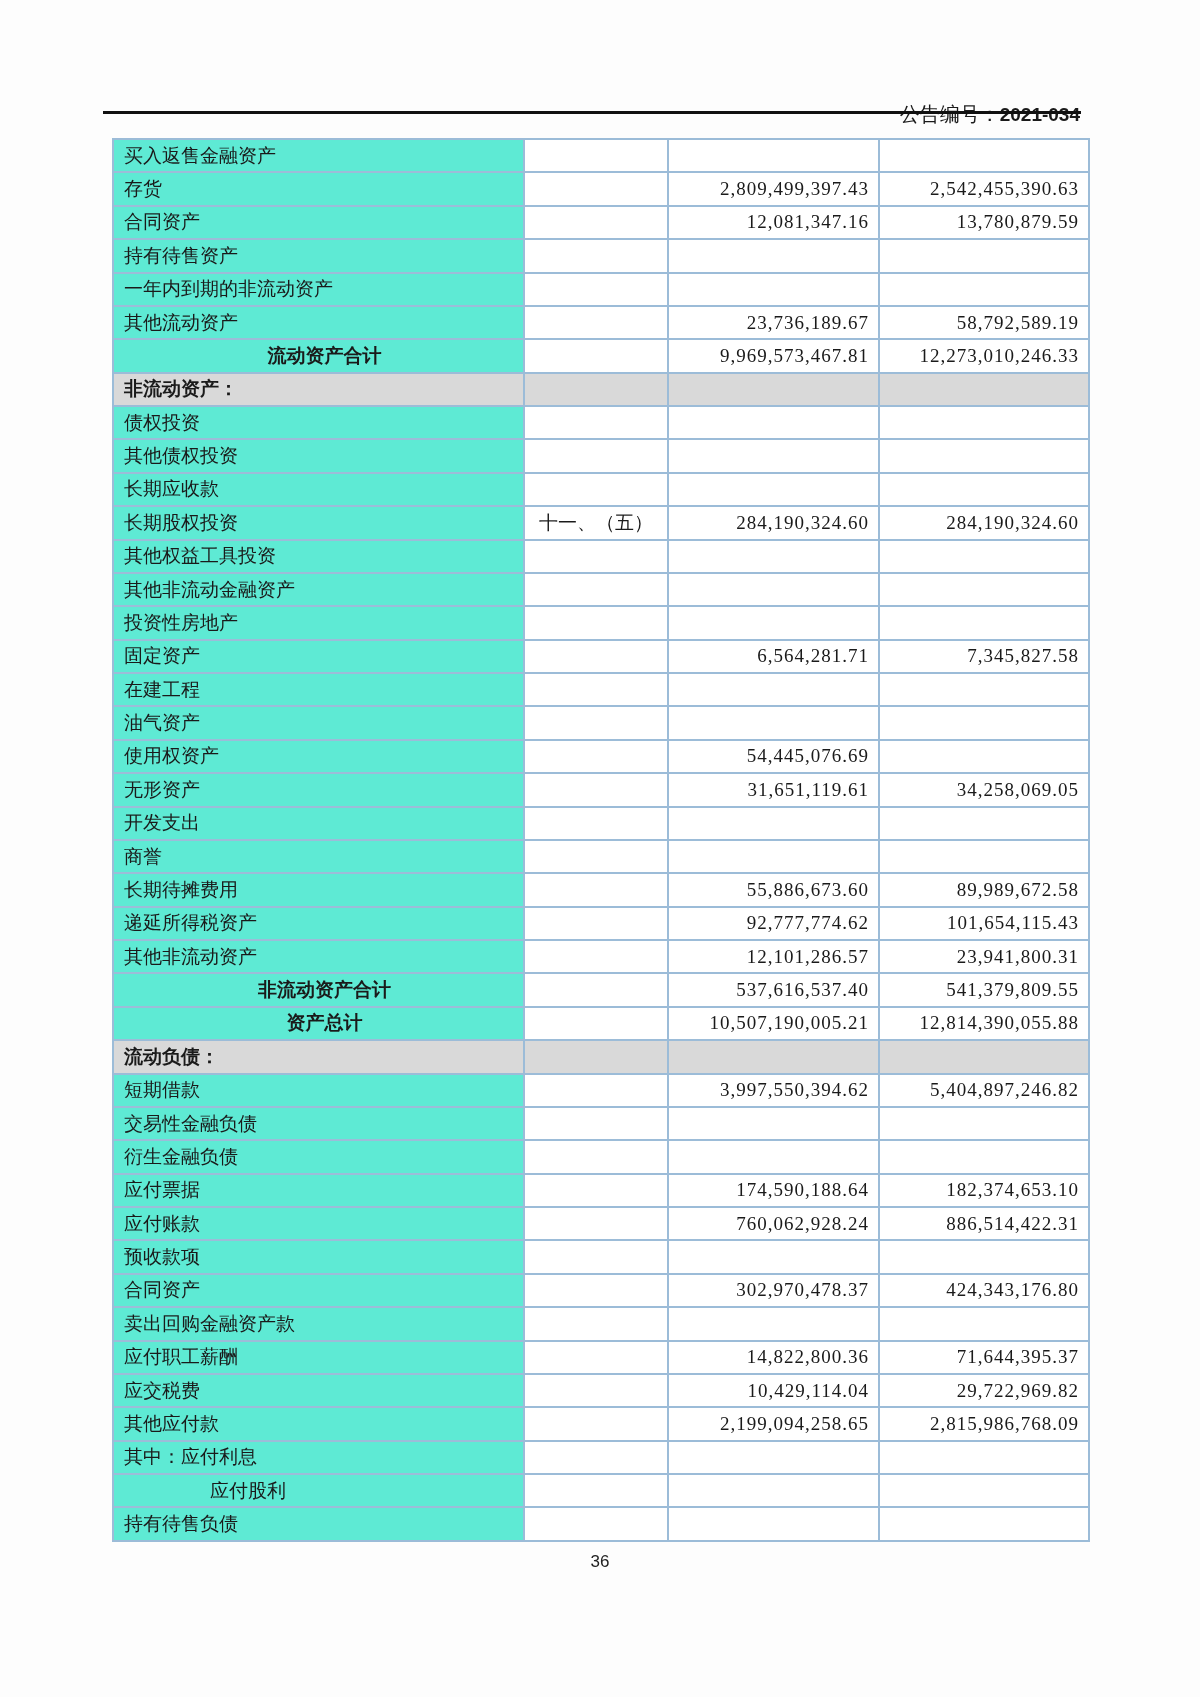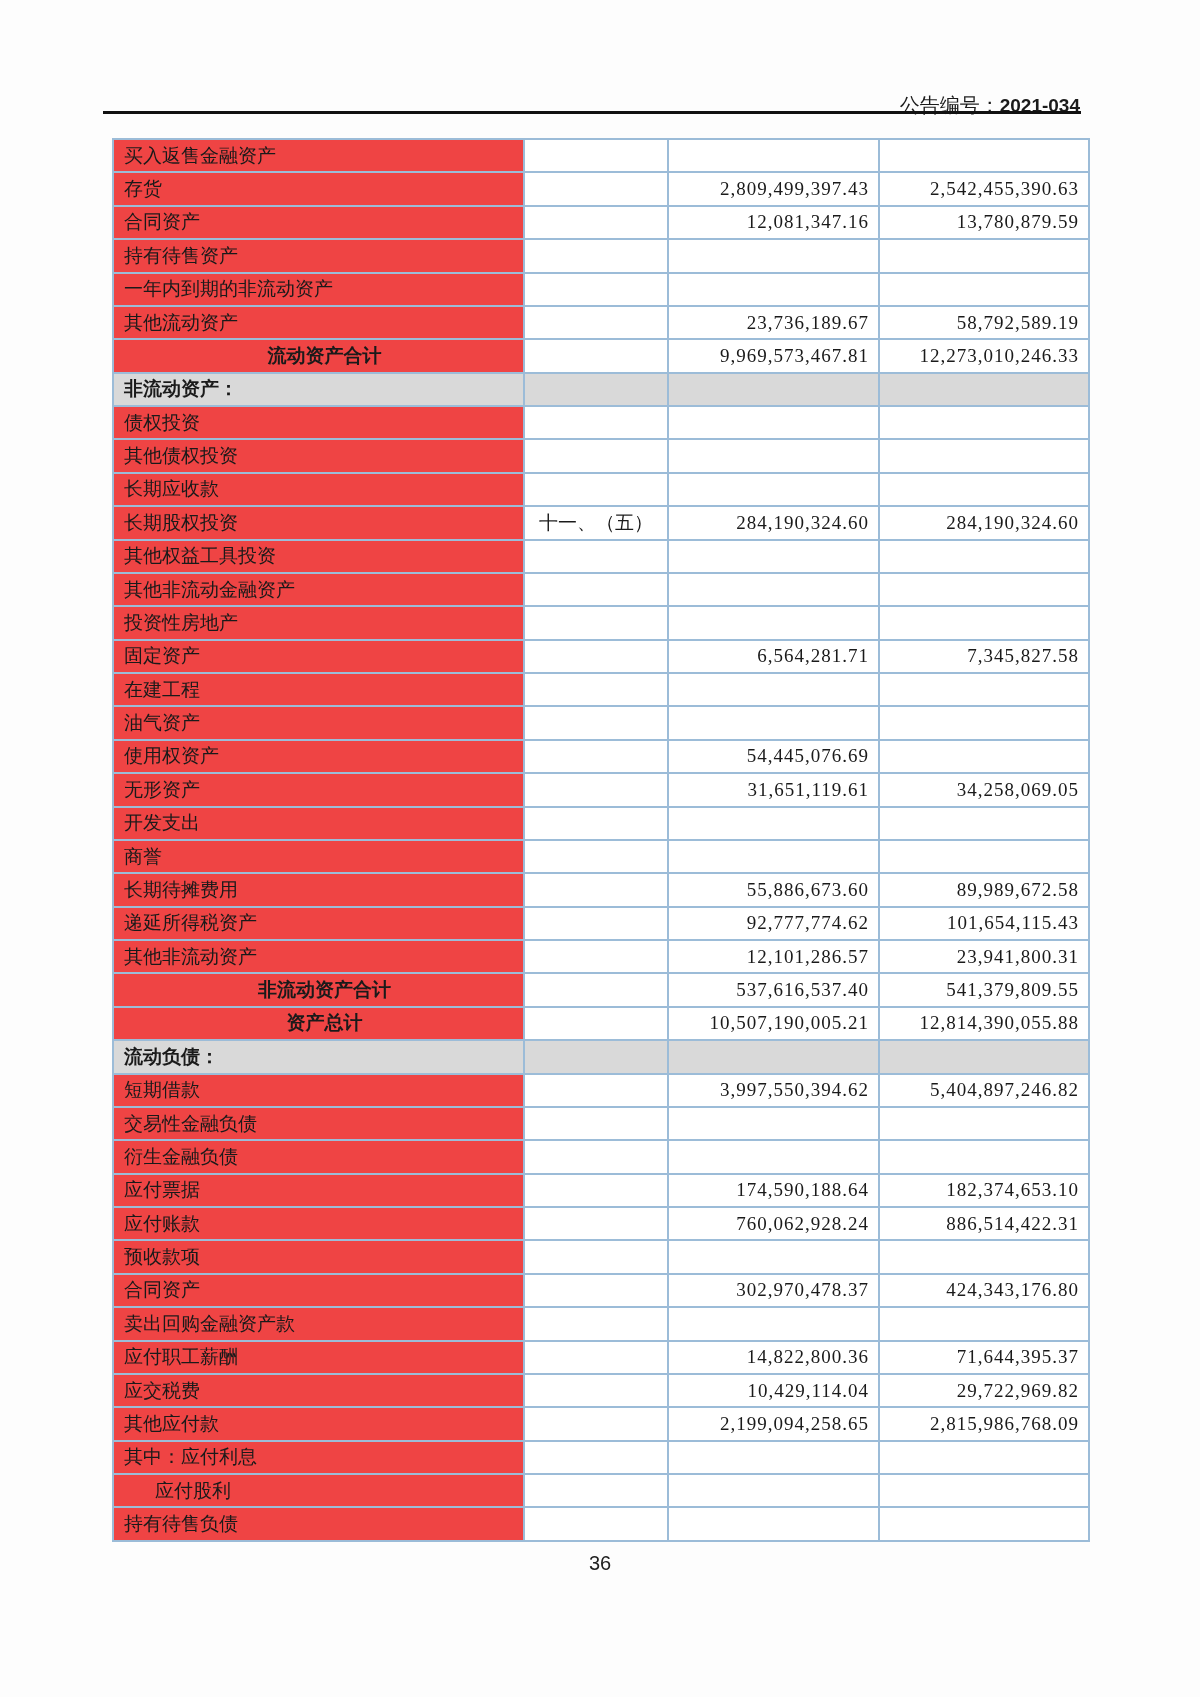--- a/index.html
+++ b/index.html
@@ -8,21 +8,21 @@
     position: relative;
     width: 1200px;
     height: 1697px;
     background: #fdfdfd;
     overflow: hidden;
     font-family: "Liberation Serif", "DejaVu Serif", serif;
     color: #1a1a1a;
   }
   .header-line {
     position: absolute;
-    top: 92px;
+    top: 101px;
     right: 120px;
     font-size: 20px;
     line-height: 26px;
     white-space: nowrap;
     font-family: "Liberation Serif", "DejaVu Serif", serif;
     margin-left: 21px;
   }
   .header-line .doc-num {
     font-family: "Liberation Sans", "DejaVu Sans", sans-serif;
     font-weight: bold;
@@ -46,21 +46,21 @@
     table-layout: fixed;
   }
   table.sheet td {
     border: 2px solid #9cbcd8;
     font-size: 19px;
     vertical-align: middle;
     overflow: hidden;
     white-space: nowrap;
   }
   table.sheet td:first-child {
-    background: #ef4444;
+    background: #5eead4;
     padding-left: 10px;
     text-align: left;
   }
   table.sheet td:nth-child(2) {
     text-align: center;
     background: #ffffff;
   }
   table.sheet td:nth-child(3),
   table.sheet td:nth-child(4) {
     text-align: right;
@@ -73,29 +73,29 @@
     text-align: center;
     padding-left: 12px;
   }
   tr.section td {
     background: #d9d9d9 !important;
   }
   tr.section td:first-child {
     font-weight: bold;
   }
   tr.indent td:first-child {
-    padding-left: 41px;
+    padding-left: 96px;
   }
   .page-number {
     position: absolute;
     top: 1552px;
     left: 0;
     width: 1200px;
     text-align: center;
-    font-size: 20px;
+    font-size: 17px;
     font-family: "Liberation Sans", "DejaVu Sans", sans-serif;
     color: #222222;
   }
 </style>
 </head>
 <body>
 
 <div class="page">
 
   <div class="header-line">

